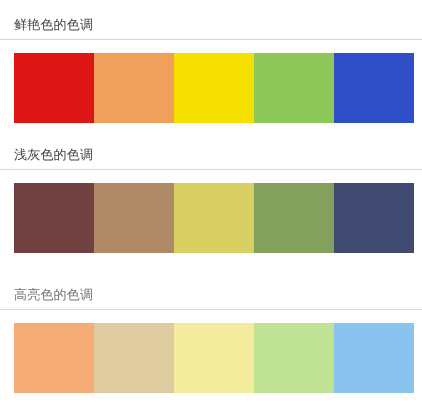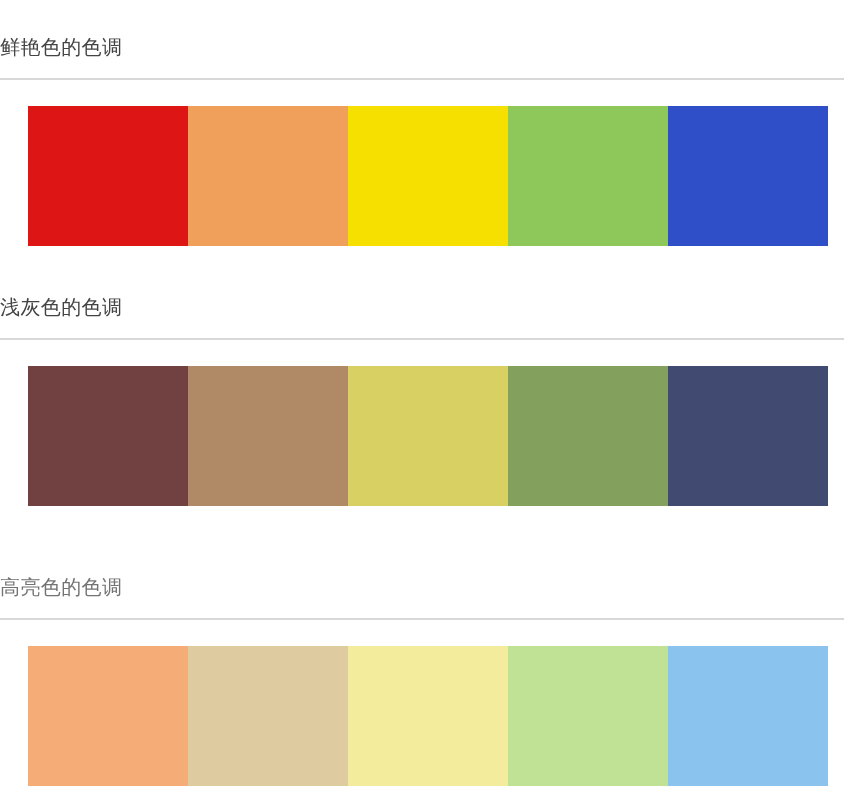--- a/index.html
+++ b/index.html
@@ -18,23 +18,24 @@
     width: 422px;
     height: 406px;
     box-sizing: border-box;
   }
   .palette-group {
     position: absolute;
     left: 0;
     width: 422px;
   }
   .group-label {
-    font-size: 10px;
+    font-size: 13px;
     line-height: 17px;
     color: #444444;
+    padding-left: 14px;
     letter-spacing: 0.2px;
     white-space: nowrap;
   }
   .label-rule {
     height: 1px;
     background: #d8d8d8;
     margin-top: 6px;
     margin-left: 0px;
     margin-right: 0px;
     width: 422px;

